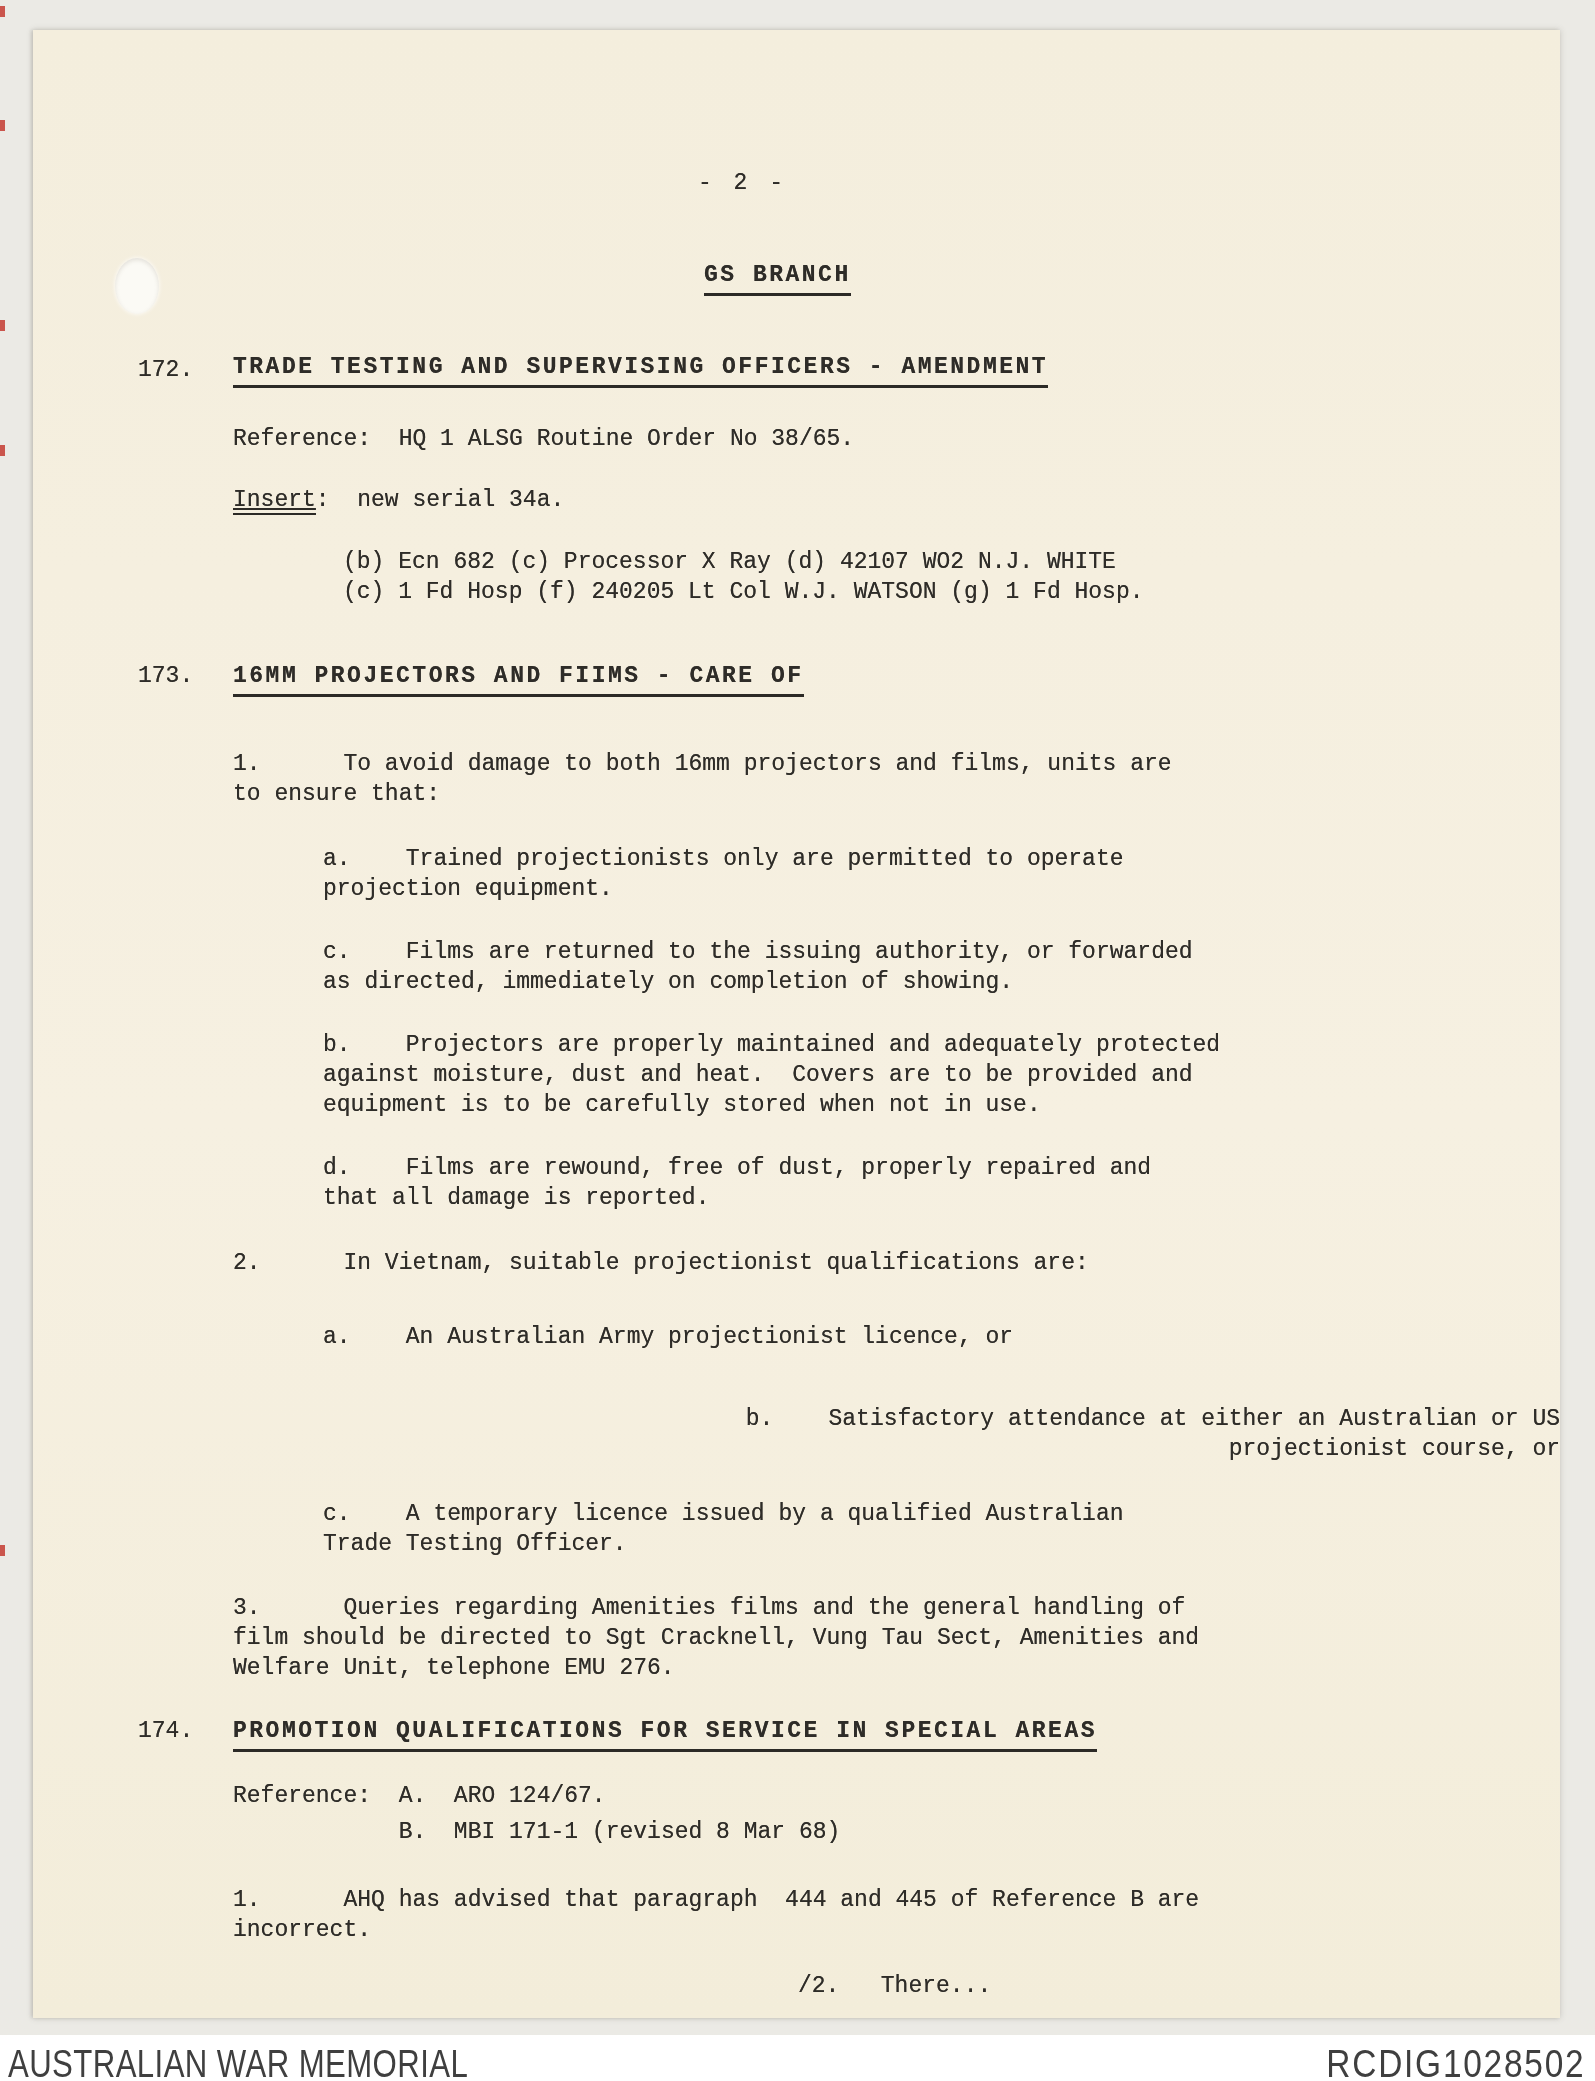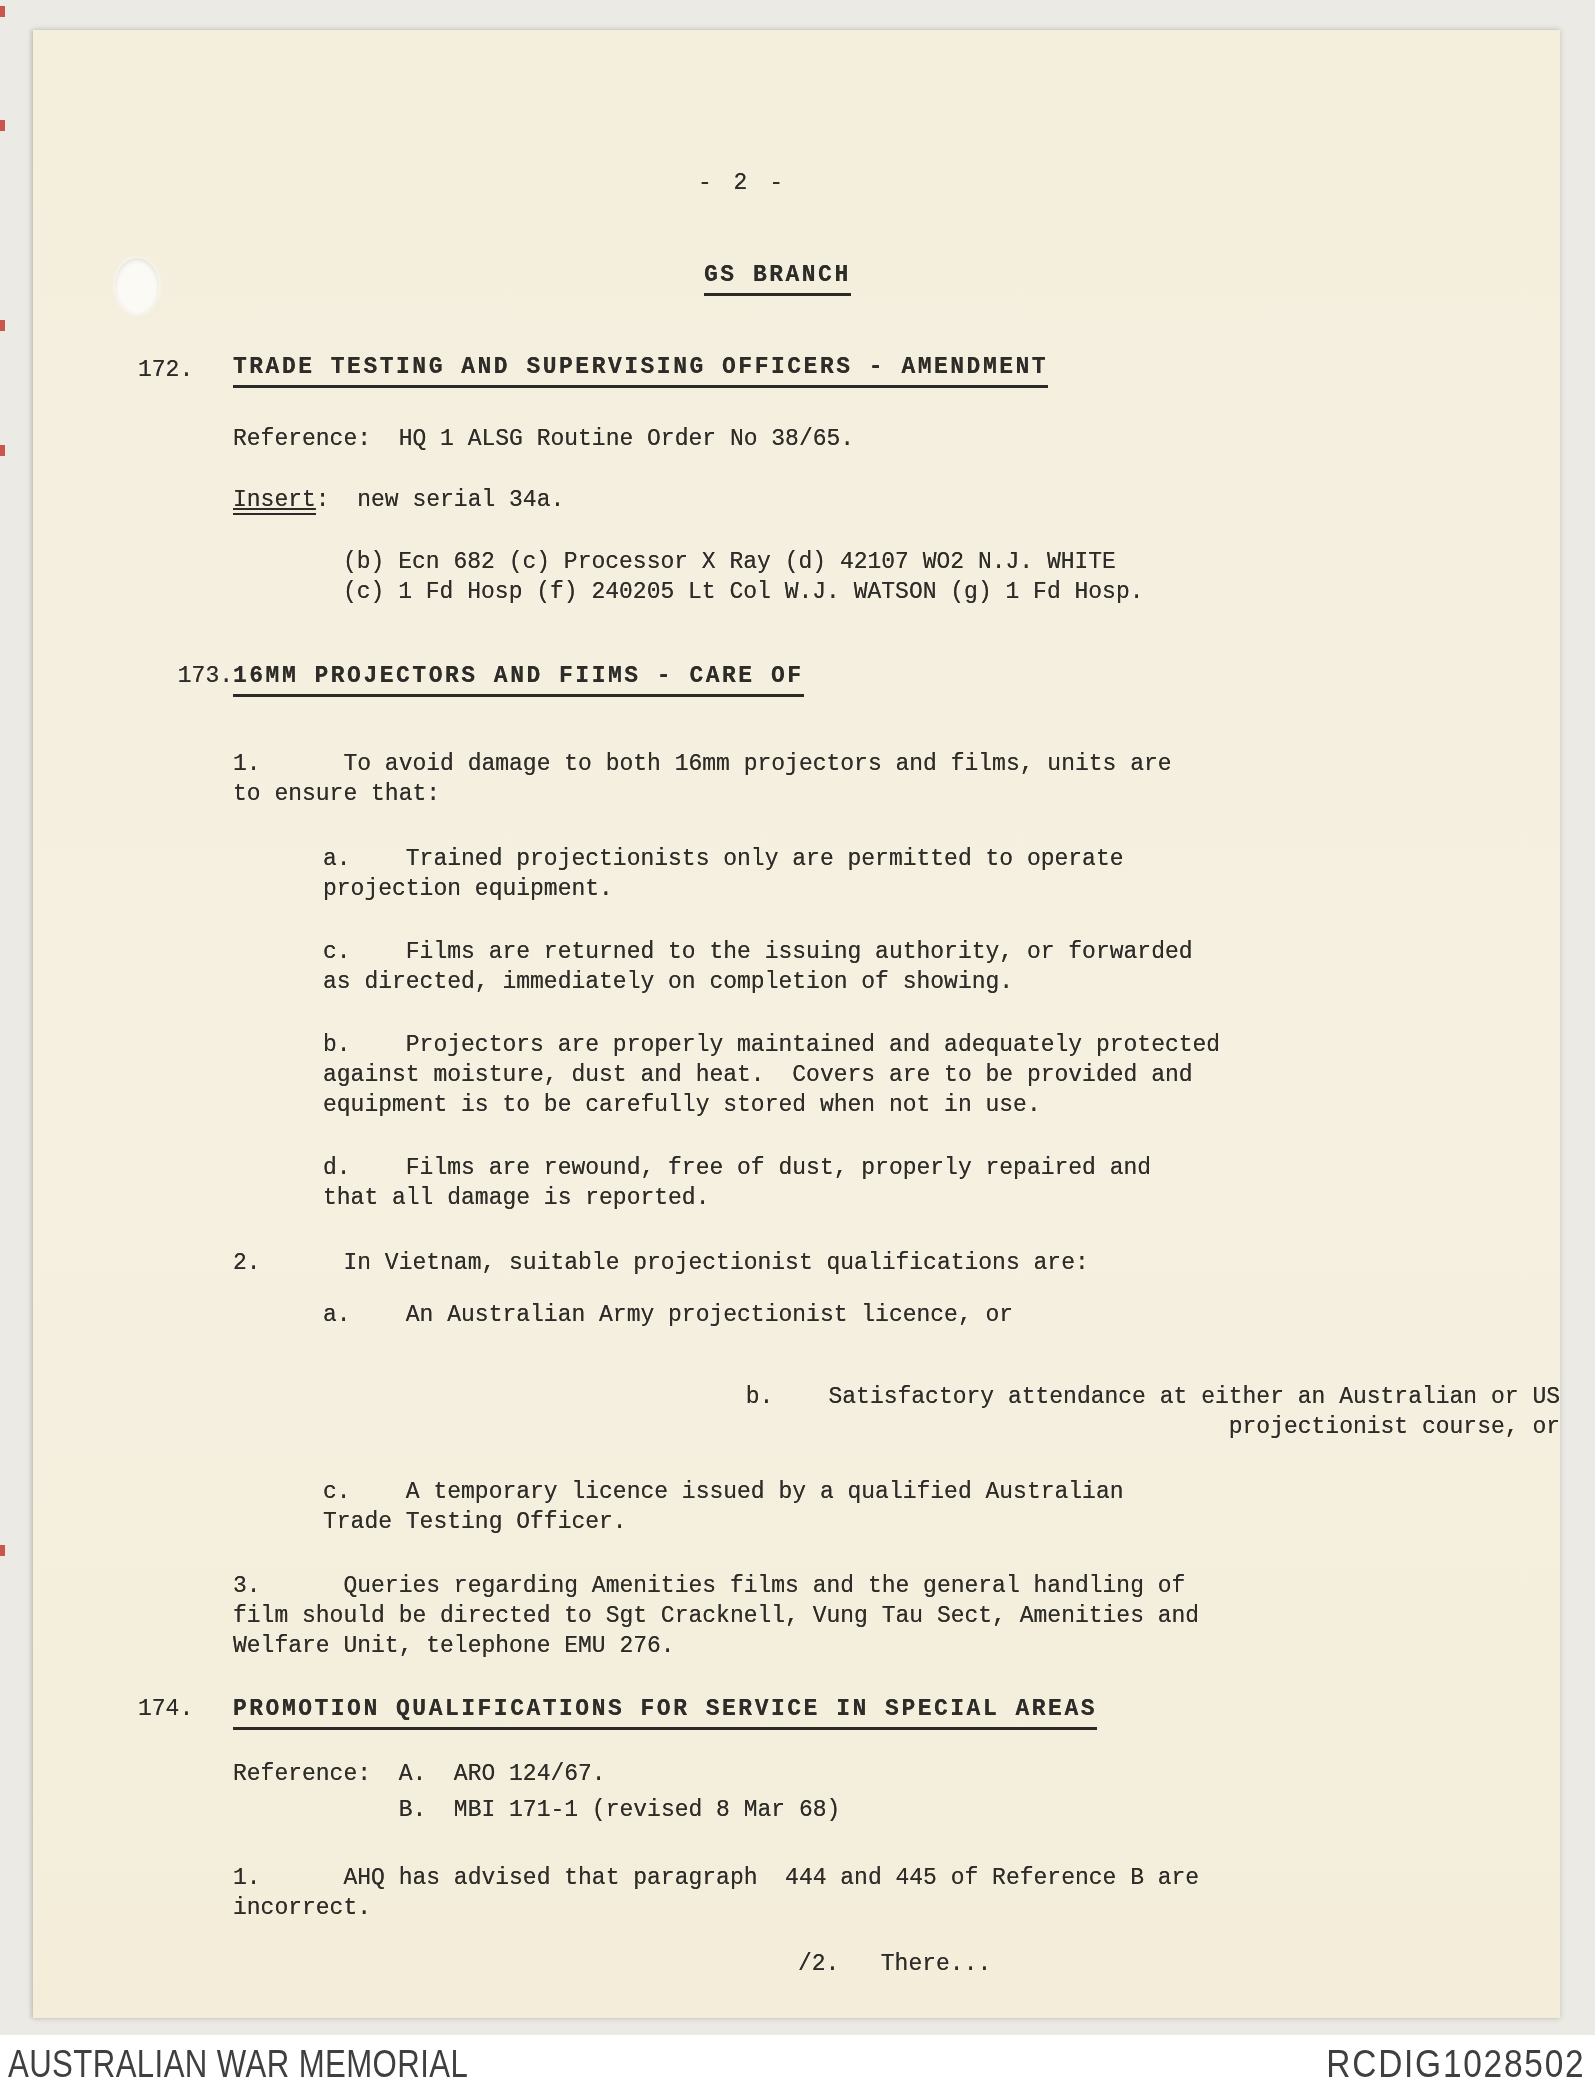--- a/index.html
+++ b/index.html
@@ -36,30 +36,30 @@
     display: inline-block;
   }
   .row { display: flex; align-items: flex-start; }
   .secnum { width: 95px; flex: 0 0 95px; }
   .pnum   { margin-left: 560px; letter-spacing: 4px; }
   .branch { margin-left: 566px; margin-top: 62px; }
   .mt-s172   { margin-top: 56px; align-items: center; }
   .mt-ref172 { margin-top: 36px; }
   .mt-ins    { margin-top: 31px; }
   .mt-ser    { margin-top: 32px; margin-left: 205px; }
-  .mt-s173   { margin-top: 54px; text-align: right; }
+  .mt-s173   { margin-top: 54px; }
   .mt-p1     { margin-top: 52px; }
   .ml-para   { margin-left: 95px; }
   .ml-sub    { margin-left: 185px; }
   .mt-a  { margin-top: 35px; }
   .mt-b  { margin-top: 33px; }
   .mt-c  { margin-top: 33px; }
   .mt-d  { margin-top: 33px; }
   .mt-p2 { margin-top: 35px; }
-  .mt-2a { margin-top: 22px; }
+  .mt-2a { margin-top: 44px; }
   .mt-2b { margin-top: 52px; text-align: right; }
   .mt-2c { margin-top: 35px; }
   .mt-p3 { margin-top: 34px; }
   .mt-s174   { margin-top: 33px; }
   .mt-ref174 { margin-top: 26px; line-height: 36px; }
   .mt-p174   { margin-top: 35px; }
   .cont { margin-top: 26px; margin-left: 660px; }
   .u { border-bottom: 2px solid #2c2a26; text-decoration: underline; }
   .hole {
     position: absolute;

